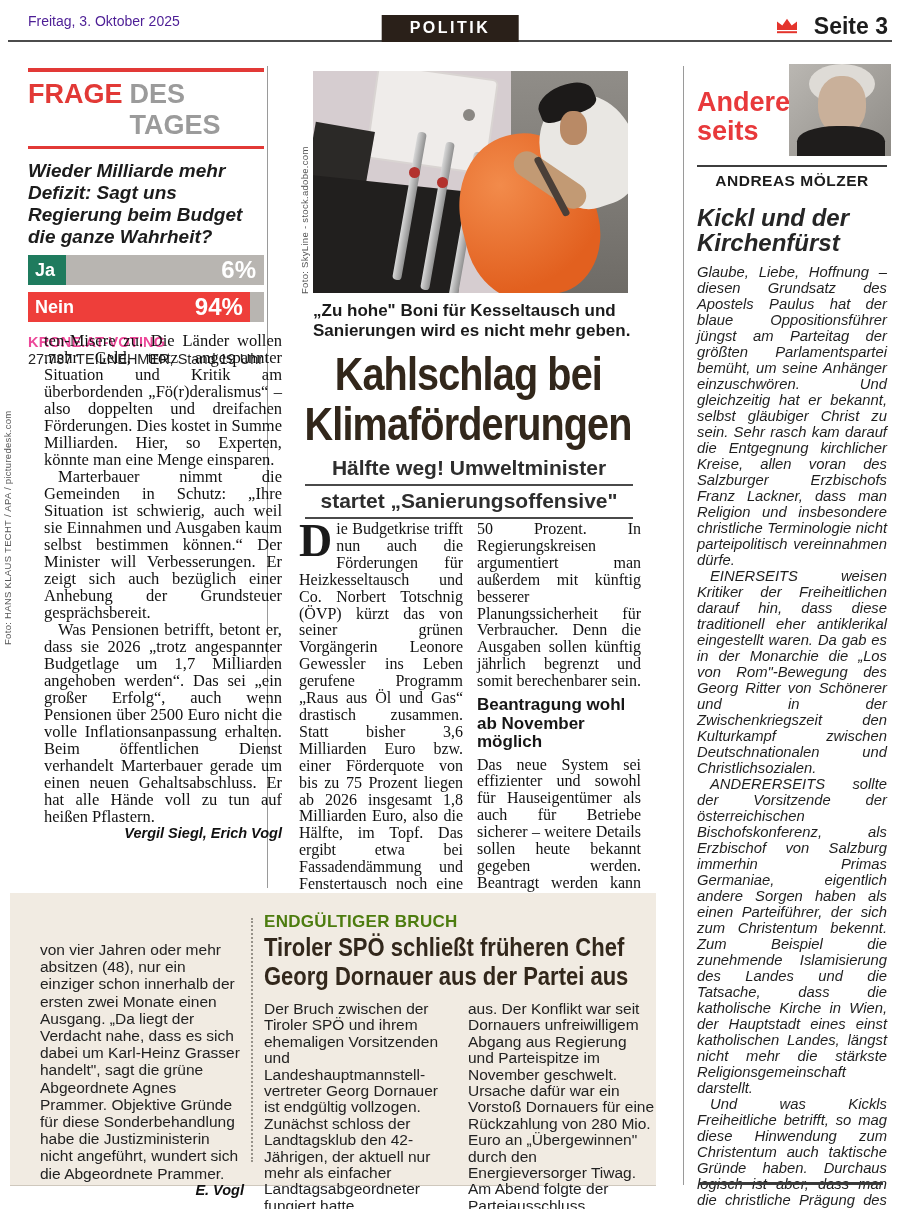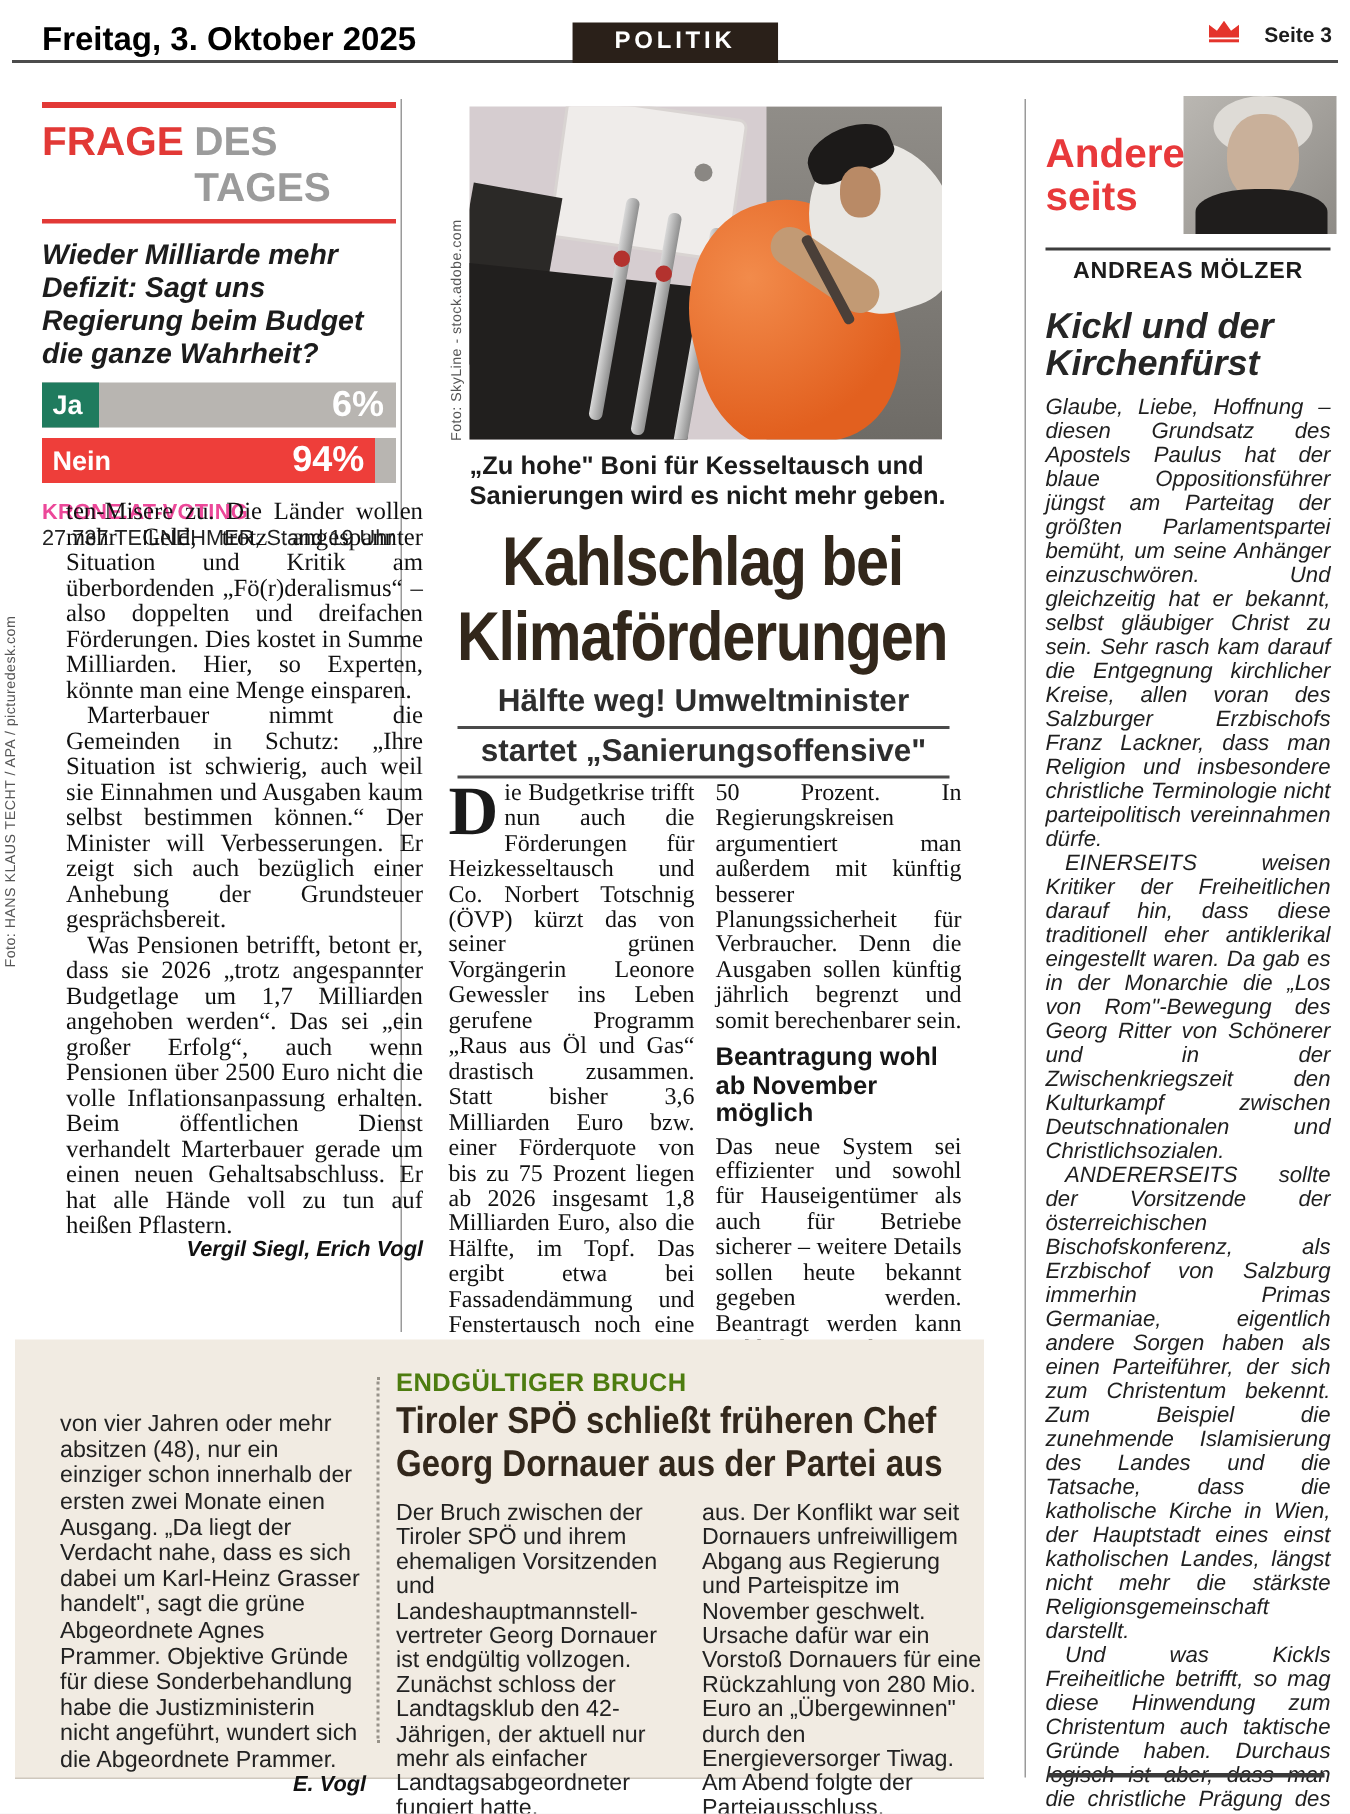--- a/index.html
+++ b/index.html
@@ -1,25 +1,25 @@
 <!DOCTYPE html>
 <html lang="de"><head>
 <meta charset="utf-8">
 <style>
   * { margin:0; padding:0; box-sizing:border-box; }
   body { background:#e9e9e9; font-family:"Liberation Sans", sans-serif; }
   .page { position:relative; width:900px; height:1209px; background:#ffffff; overflow:hidden; margin:0 auto; }
 
   
-  .hdr-date { position:absolute; left:28px; top:13px; font-size:22px; font-weight:700; color:#000000; }
+  .hdr-date { position:absolute; left:28px; top:13px; font-size:14px; font-weight:400; color:#4c1d95; }
   .hdr-rule { position:absolute; left:8px; right:8px; top:40px; border-top:2px solid #4c4c4c; }
   .hdr-badge { position:absolute; left:50%; transform:translateX(-50%); top:15px; background:#2a2019; color:#fff;
                font-size:16px; font-weight:700; letter-spacing:2.5px; padding:4px 28px 5px; }
   .hdr-page { position:absolute; right:12px; top:13px; display:flex; align-items:center; gap:16px;
-              font-size:14px; font-weight:700; color:#1d1d1d; }
+              font-size:23px; font-weight:700; color:#1d1d1d; }
 
   
   .vcredit { position:absolute; writing-mode:vertical-rl; transform:rotate(180deg);
              font-size:9.5px; color:#555; letter-spacing:.3px; white-space:nowrap; }
   .vcredit-left  { left:2px;  top:70px;  height:575px; }
   .vcredit-photo { left:299px; top:74px; height:220px; }
 
   
   .poll { position:absolute; left:28px; top:68px; width:236px; }
   .poll-rule-top { height:4px; background:#e23936; }

